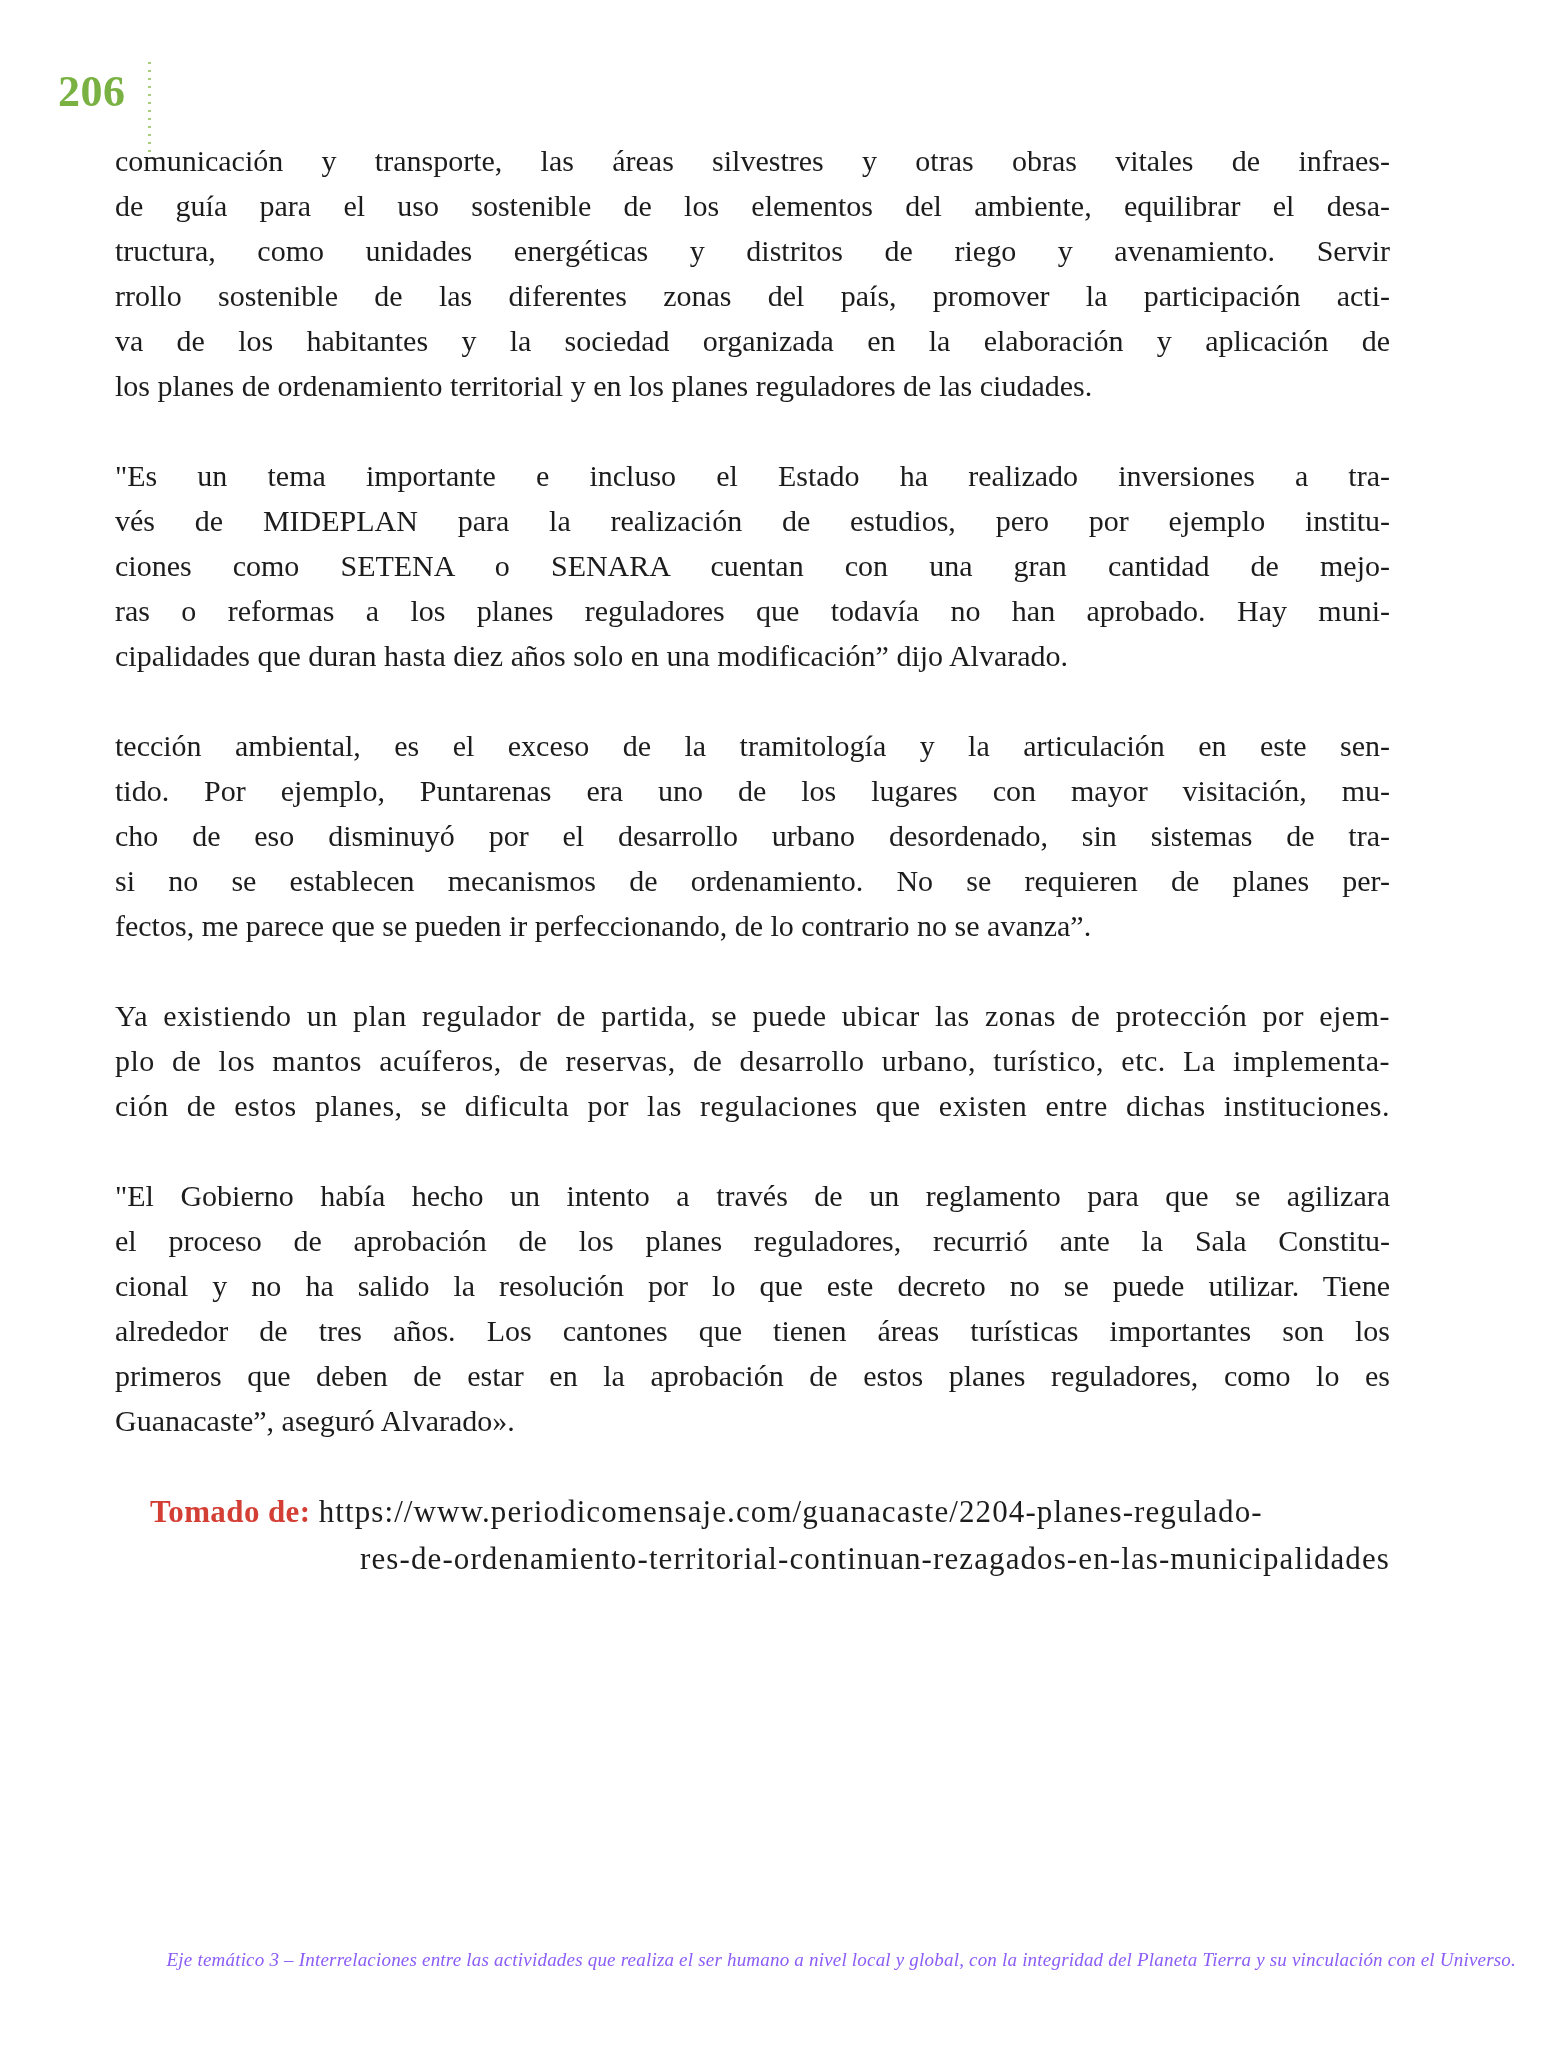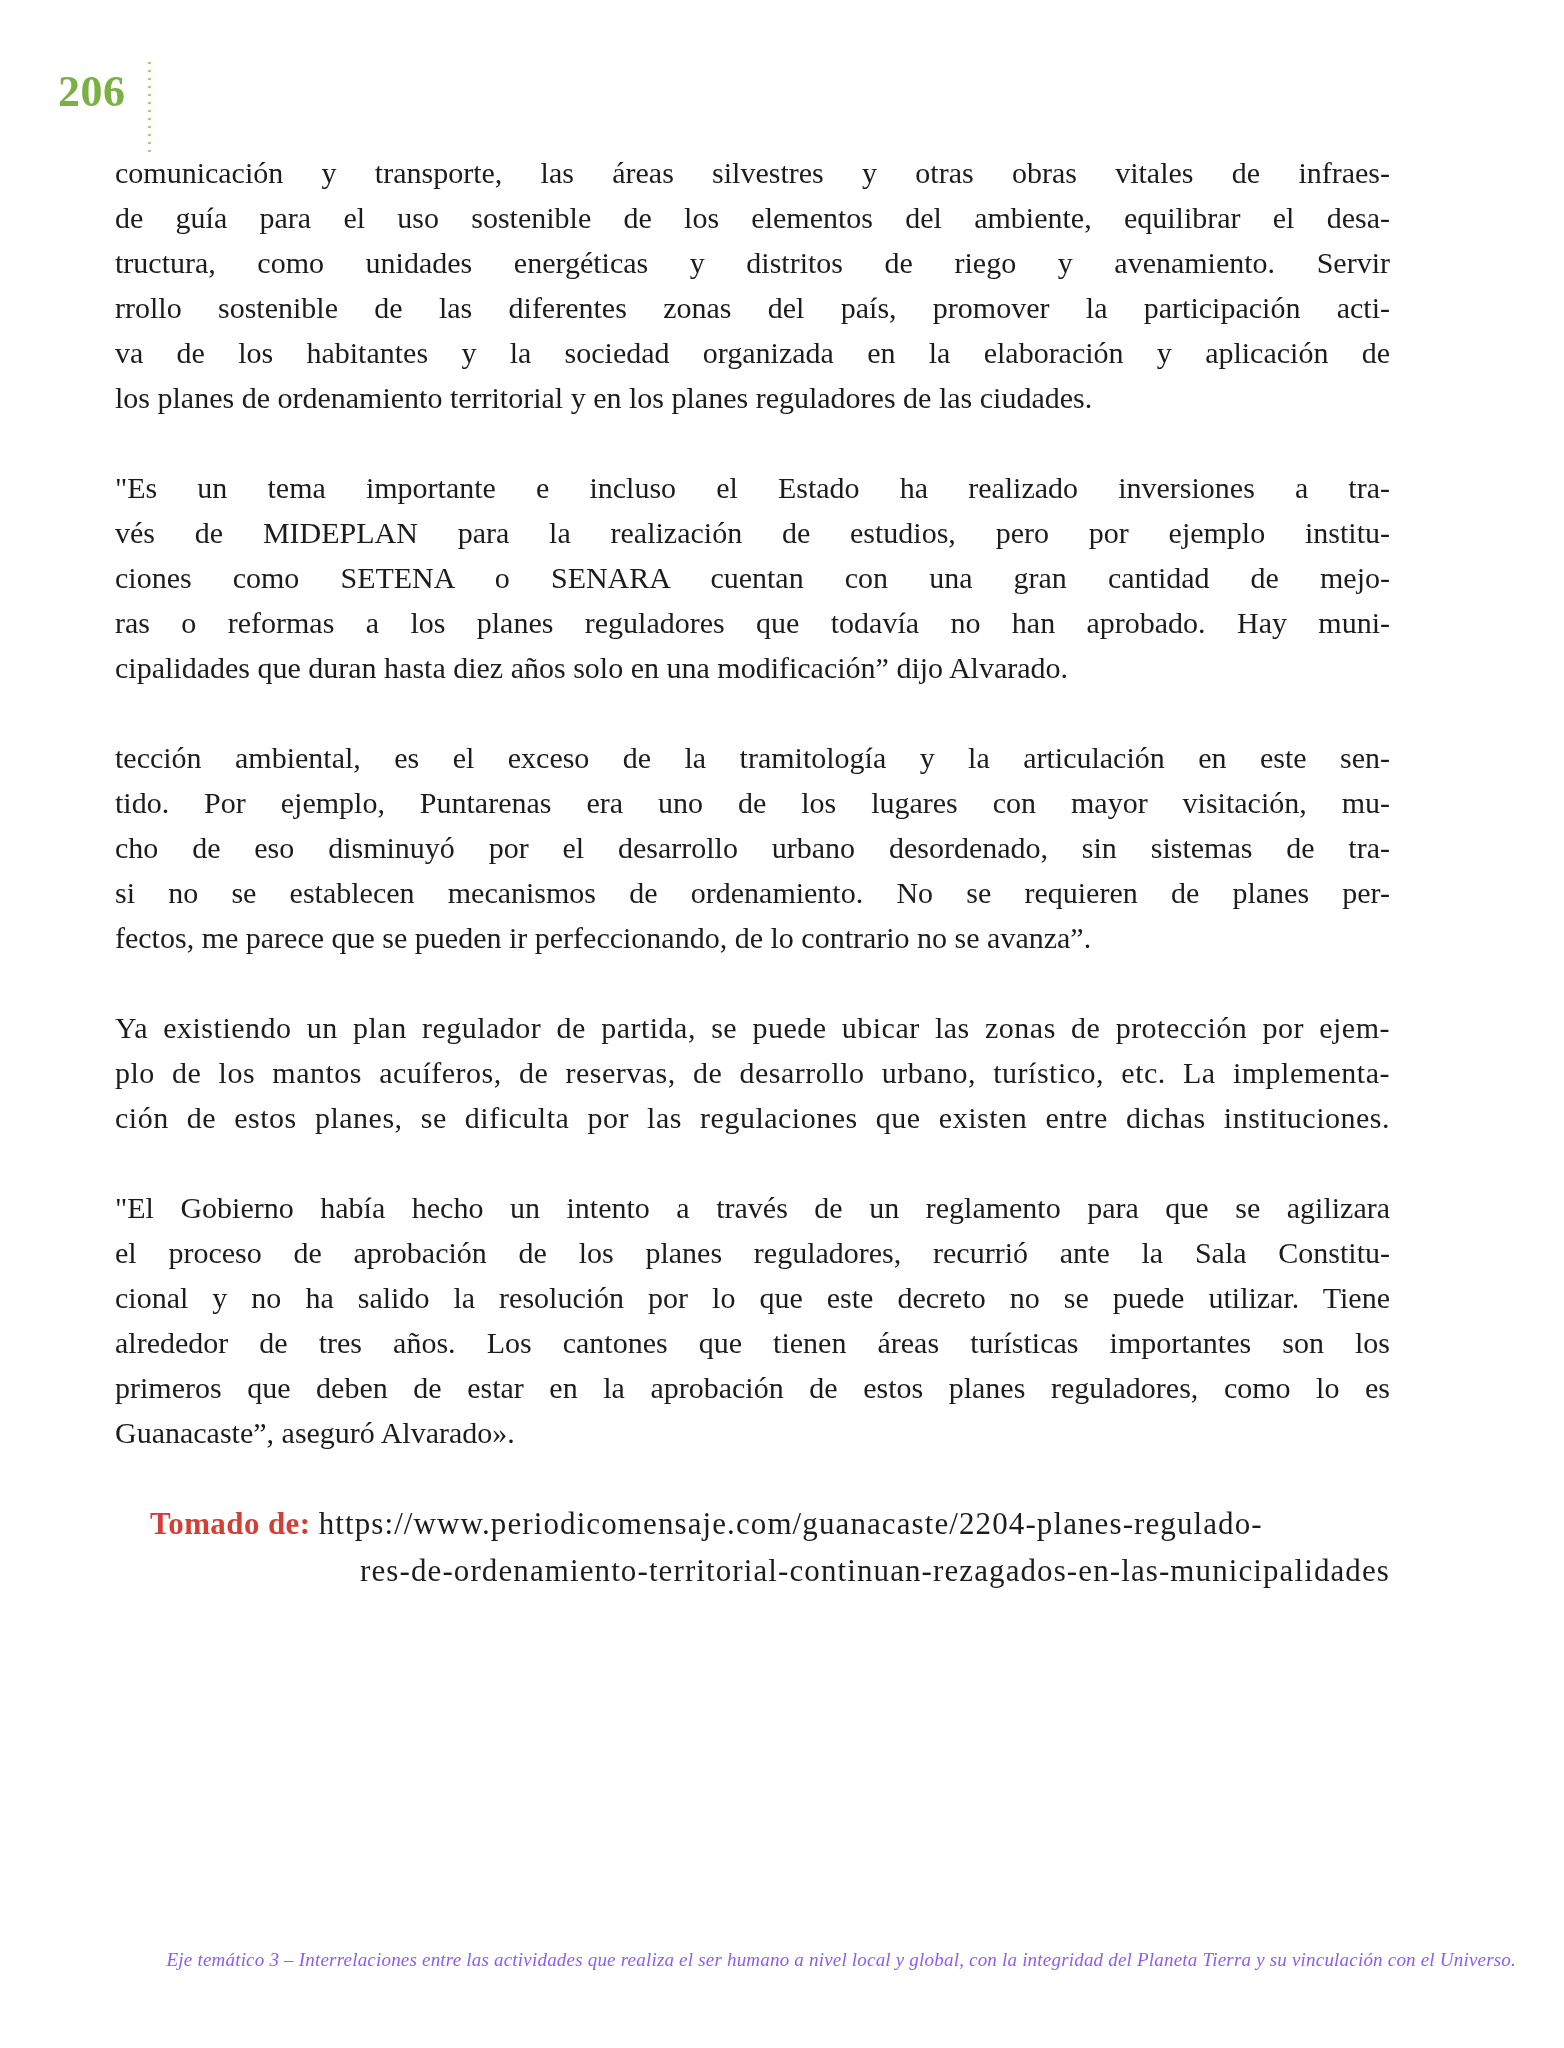--- a/index.html
+++ b/index.html
@@ -16,21 +16,21 @@
   }
   .dotted-line{
     position:absolute;top:62px;left:148px;width:3px;height:90px;
     background:repeating-linear-gradient(to bottom,#A9CE7B 0 2.5px,transparent 2.5px 8px);
   }
   
   .text-block{
     position:absolute;top:138px;left:115px;width:1275px;
     font-size:30px;line-height:45px;
   }
-  .para{margin:12px 0 45px 0;}
+  .para{margin:0 0 45px 0;}
   .line{
     text-align:justify;text-align-last:justify;
     height:45px;overflow:hidden;white-space:normal;
   }
   .line.last{text-align-last:left;}
   .para.squished .line{word-spacing:-0.30em;letter-spacing:0.5px;}
   .para.squished .line.last{text-align-last:justify;}
   
   .source-block{
     margin-top:28px;padding-left:35px;font-size:31px;line-height:47px;letter-spacing:1.1px;

